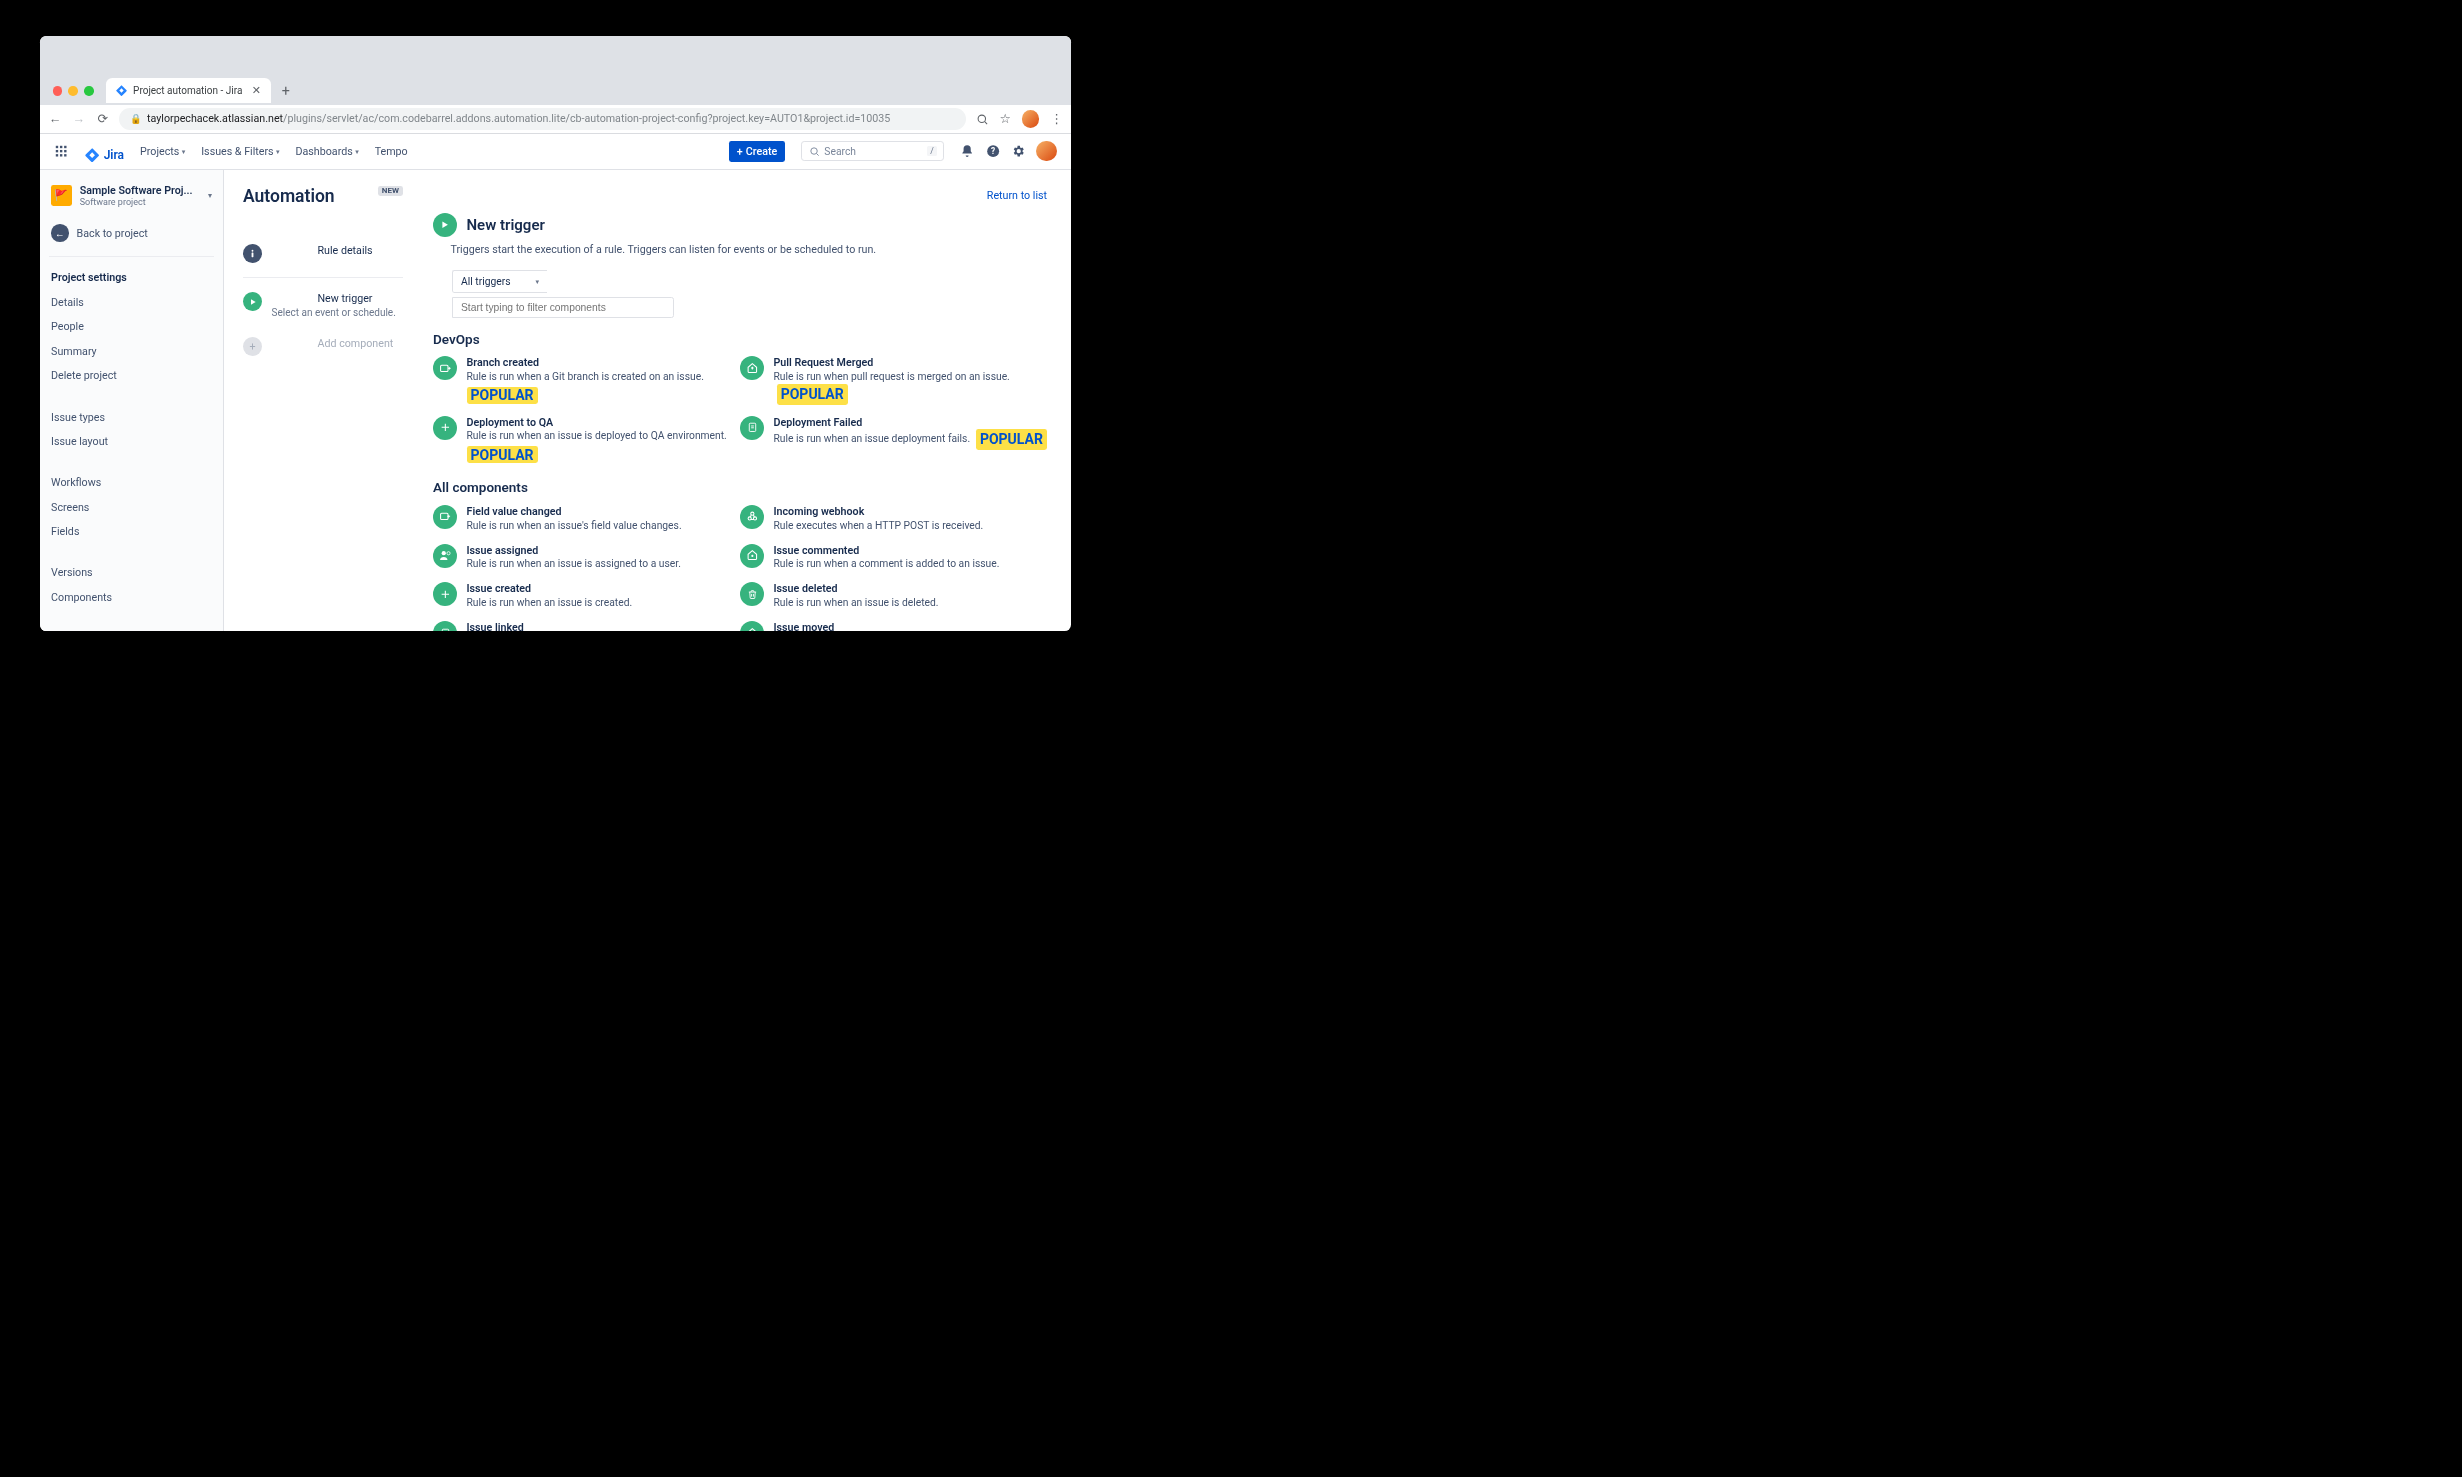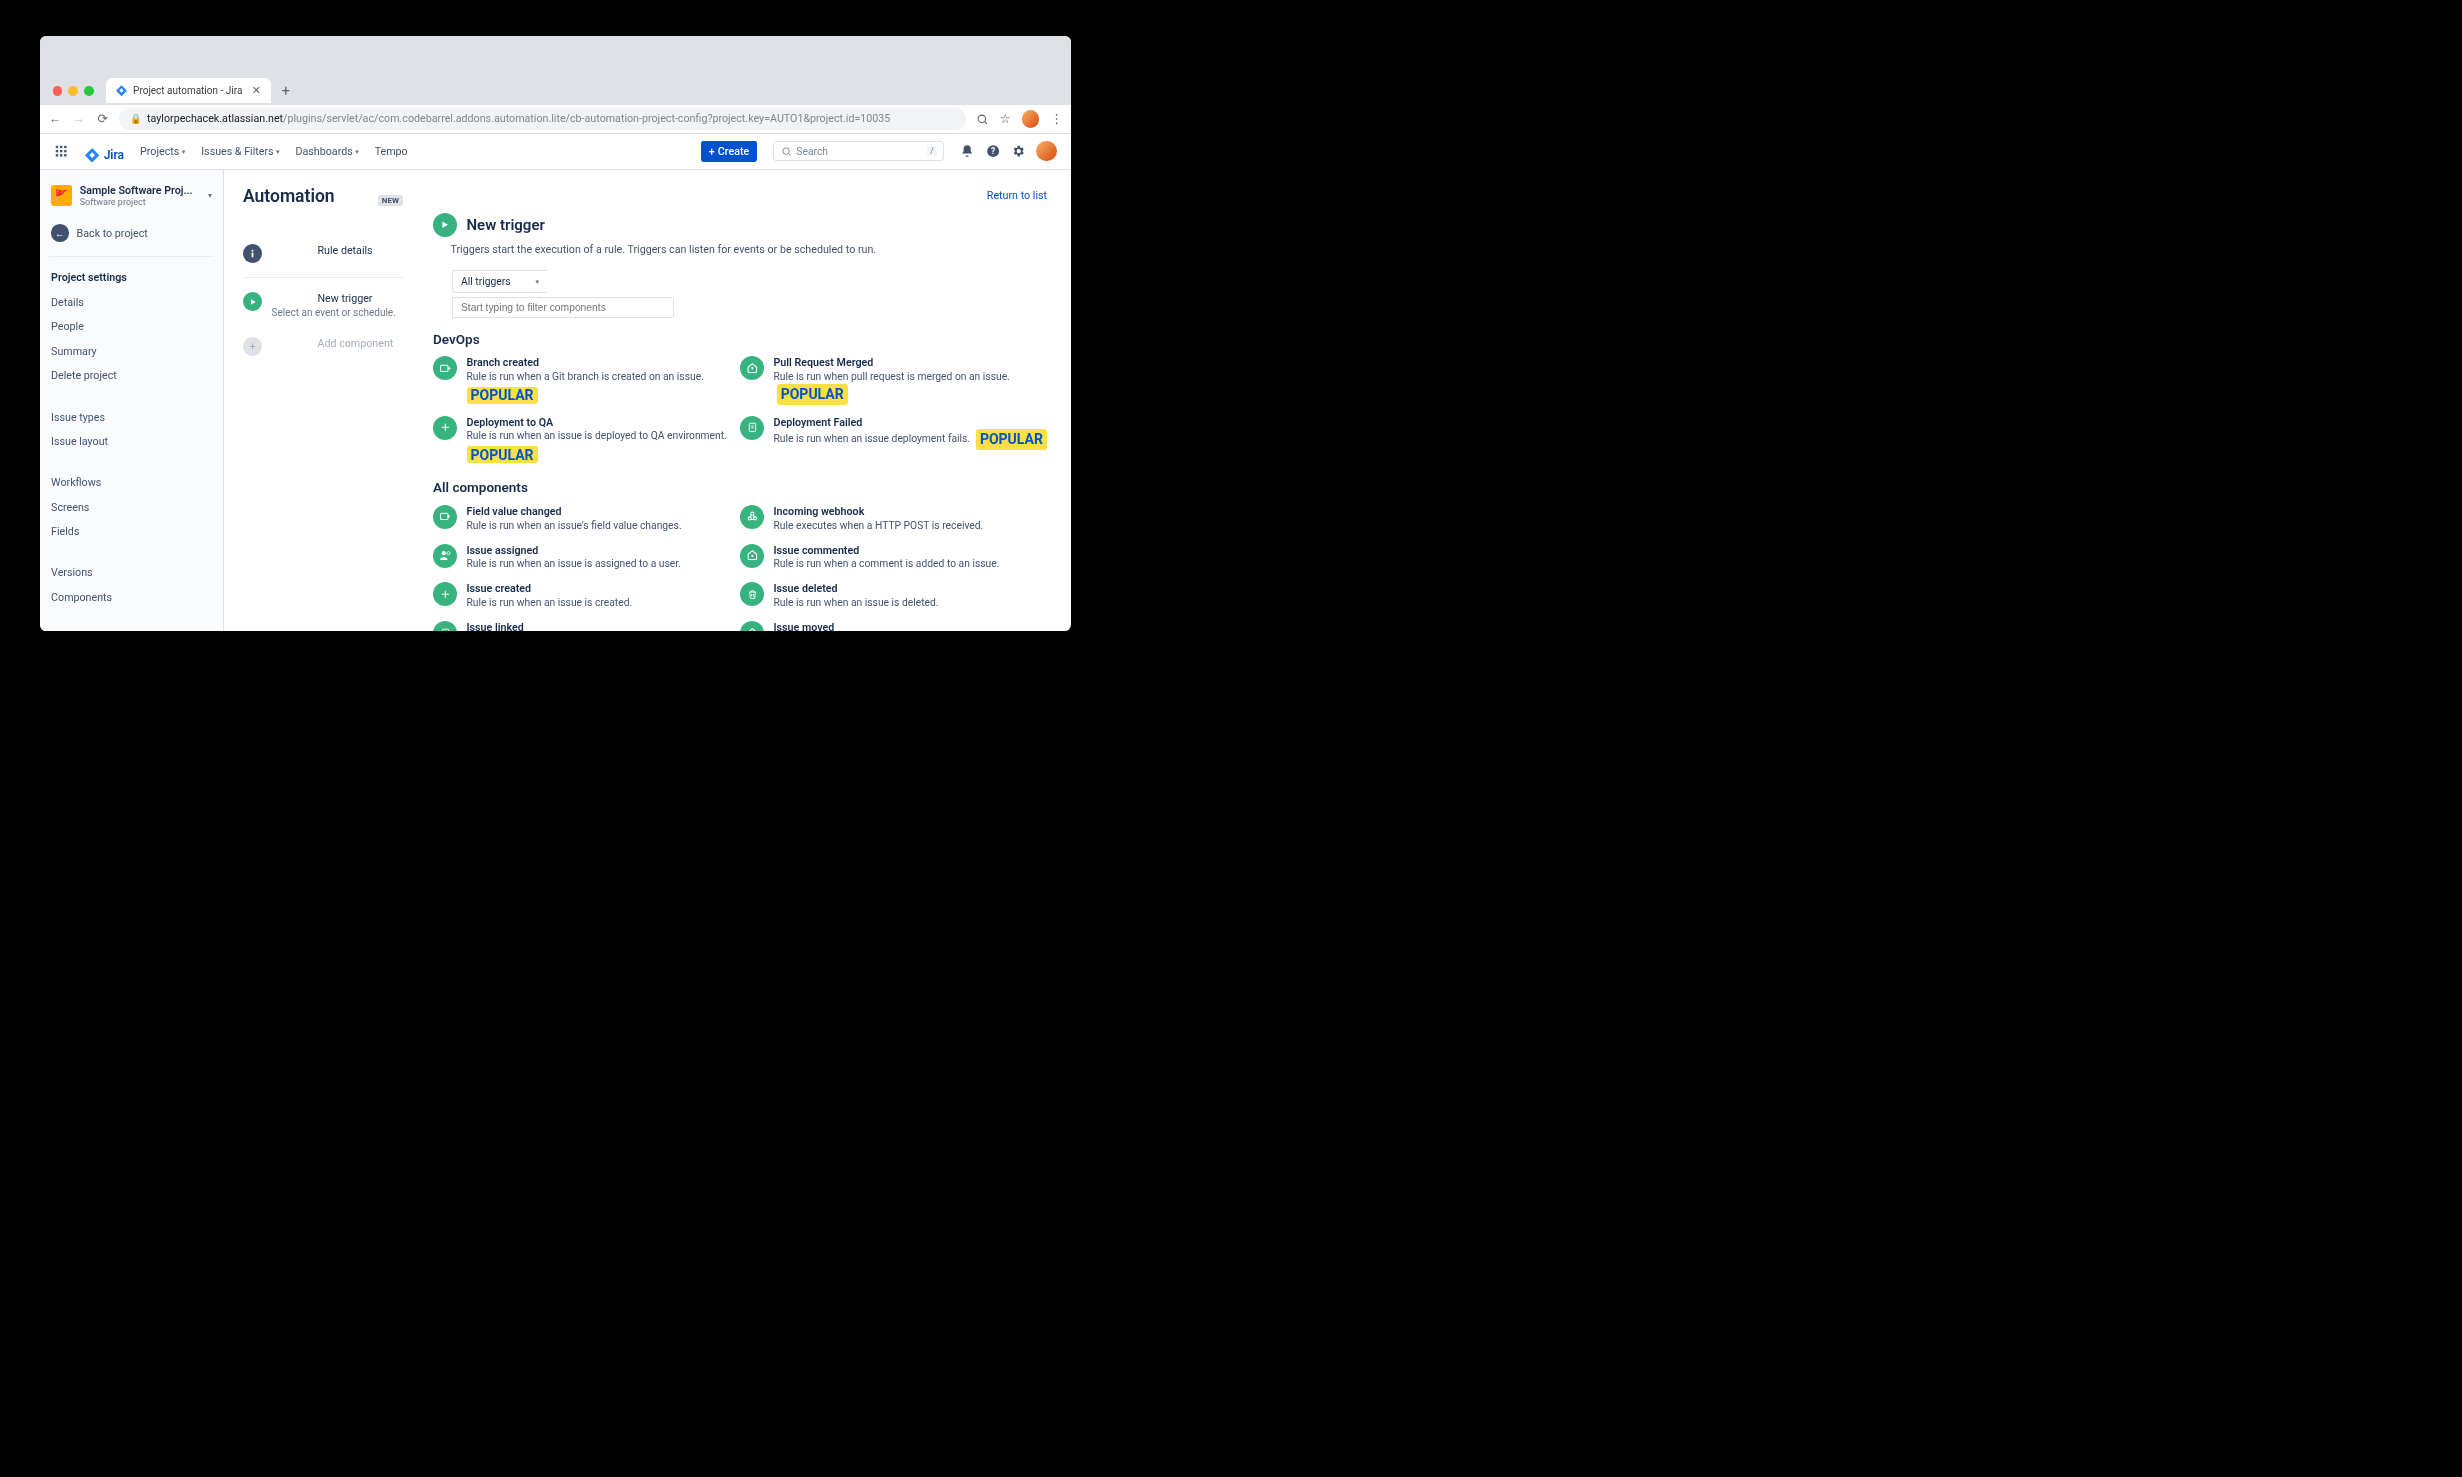--- a/index.html
+++ b/index.html
@@ -27,42 +27,42 @@
 .avatar-sm { width:17.5px; height:17.5px; border-radius:50%; background: linear-gradient(135deg,#f7b267,#d9480f); }
 
 
 .topnav { display: flex; align-items: center; height: 36px; padding: 0 14.3px; border-bottom: 0.8px solid #dfe1e6; gap: 16px; font-size: 10.7px; color: #42526e; }
 .logo { display:flex; align-items:center; gap:4.8px; color:#0052cc; font-weight:600; font-size:12px;margin-top:7px;}
 .logo svg { display:block; }
 .topnav .nitem { display:flex; align-items:center; gap:2.4px; }
 .topnav .caret { font-size: 7.1px; color:#6b778c; }
 .topnav-spacer { flex:1; }
 .btn-create { background:#0052cc; color:#fff; border-radius:2.4px; padding:4px 8px; font-size:10.7px; font-weight:500; display:flex; align-items:center; gap:3.2px;}
-.search { display:flex; align-items:center; border:0.8px solid #dfe1e6; border-radius:3.2px; padding:2.4px 6.3px; gap:4.8px; width:171px; color:#7a869a; font-size:10.3px;}
+.search { display:flex; align-items:center; border:0.8px solid #dfe1e6; border-radius:3.2px; padding:2.4px 6.3px; gap:4.8px; width:143px; color:#7a869a; font-size:10.3px;}
 .search .slash { margin-left:auto; background:#f4f5f7; border-radius:1.6px; padding:0 3.2px; font-size:8.7px; color:#6b778c;}
 .topicons { display:flex; gap:11px; align-items:center; color:#42526e;}
 .avatar-jira { width:20.6px; height:20.6px; border-radius:50%; background: linear-gradient(135deg,#f7b267,#d9480f); }
 
 
 .body { flex:1; display:flex; overflow:hidden; }
 .sidebar { width:184px; border-right:0.8px solid #dfe1e6; background:#fafbfc; padding:14.3px 6.3px 0 6.3px; font-size:10.7px; color:#42526e; overflow-y:auto; }
 .proj { display:flex; gap:8px; align-items:center; padding:0 4.8px 11px 4.8px;}
 .proj-icon { width:20.6px; height:20.6px; background:#ffab00; border-radius:2.4px; display:flex; align-items:center; justify-content:center; font-size:11px;}
 .proj-name { font-weight:600; color:#172b4d; font-size:10.7px; white-space:nowrap; overflow:hidden; text-overflow:ellipsis; max-width:119px;}
 .proj-sub { font-size:9px; color:#6b778c;}
 .proj-caret { margin-left:auto; color:#6b778c; font-size:8px;}
 .back-link { display:flex; align-items:center; gap:8px; padding:6.3px 4.8px; color:#42526e;}
 .back-circle { width:17.5px; height:17.5px; border-radius:50%; background:#42526e; color:#fff; display:flex; align-items:center; justify-content:center; font-size:9.5px;}
 .side-hr { border:none; border-top:0.8px solid #ebecf0; margin:8px 3.2px;}
 .side-h { font-weight:600; color:#172b4d; padding:6.3px 4.8px;}
 .side-link { padding:5.6px 4.8px; color:#42526e; display:block;}
 
 
 .rulecol { width:190px; padding:16px 11px 0 19px; font-size:10.7px; }
-.rulecol h1 { font-size:17.5px; color:#172b4d; font-weight:600; display:flex; align-items:flex-end; gap:16px;}
+.rulecol h1 { font-size:17.5px; color:#172b4d; font-weight:600; display:flex; align-items:flex-start; gap:16px;}
 .newbadge { font-size:8px; font-weight:700; background:#dfe1e6; color:#42526e; padding:0.8px 4px; border-radius:2.4px; margin-left:auto;}
 .step { display:flex; gap:9.5px; padding:9.5px 0; align-items:flex-start; position:relative;}
 .step-icon { width:19px; height:19px; border-radius:50%; display:flex; align-items:center; justify-content:center; flex-shrink:0; color:#fff;}
 .step-icon.blue { background:#42526e;}
 .step-icon.green { background:#36b37e;}
 .step-icon.grey { background:#dfe1e6; color:#a5adba;}
 .step-title { color:#172b4d; font-weight:400;padding-left:46px;}
 .step-sub { color:#6b778c; font-size:10px; margin-top:1.6px;}
 .step-muted .step-title { color:#a5adba;}
 .rule-hr { border:none; border-top:0.8px solid #ebecf0; margin:4.8px 0;}

